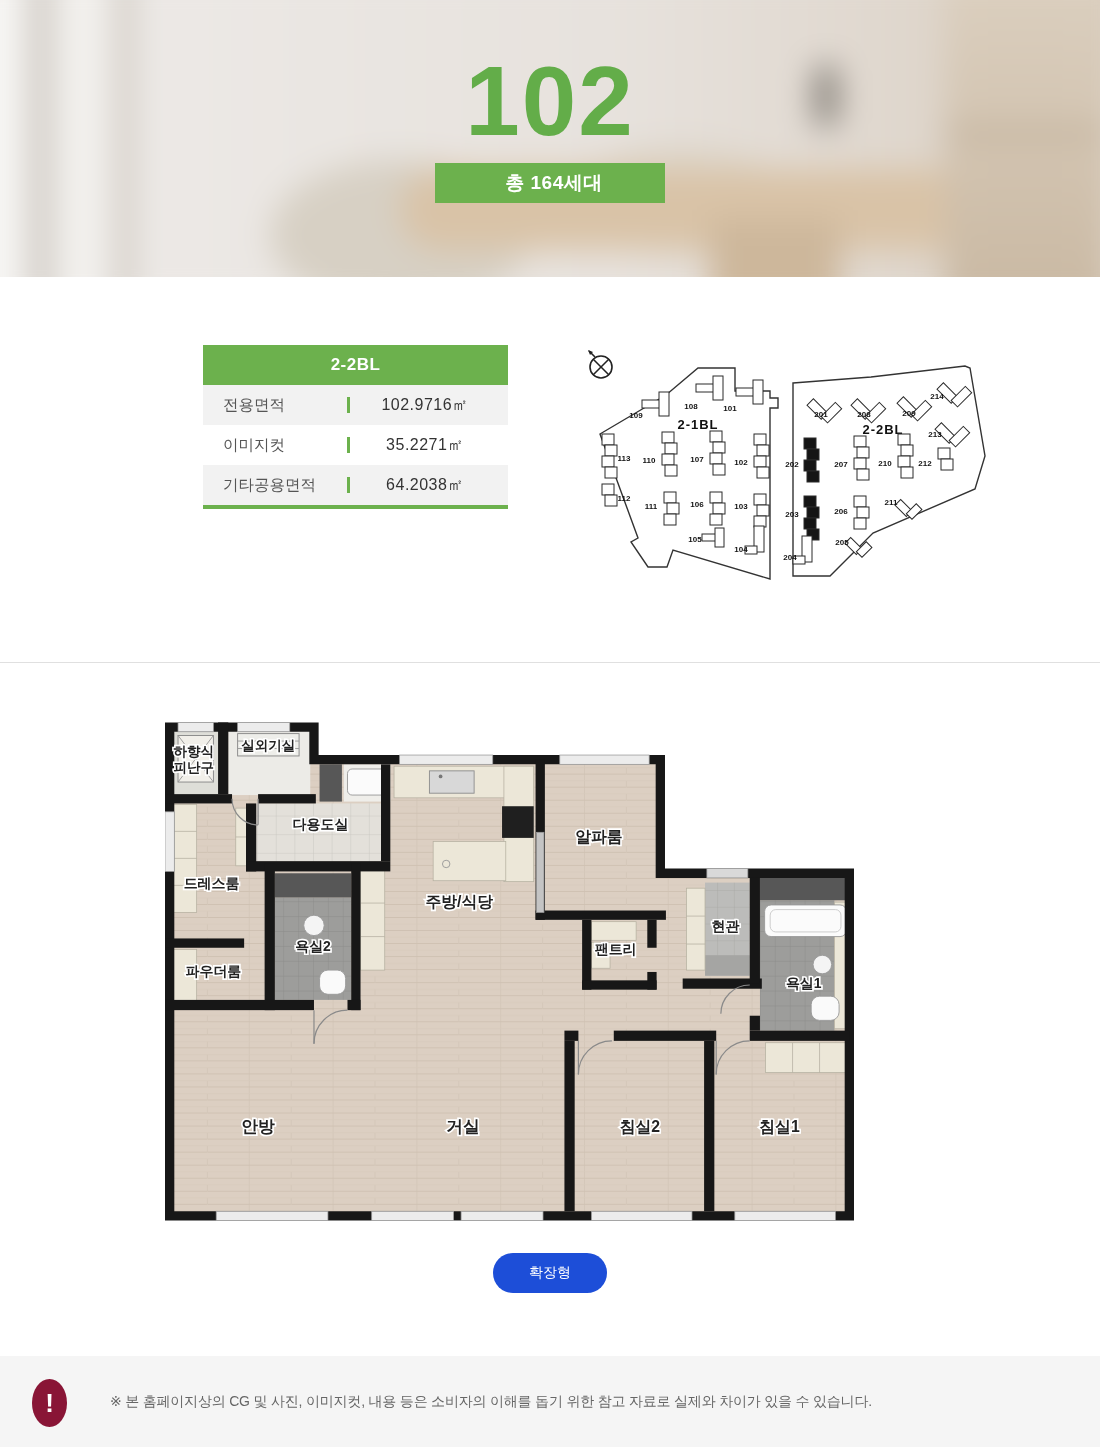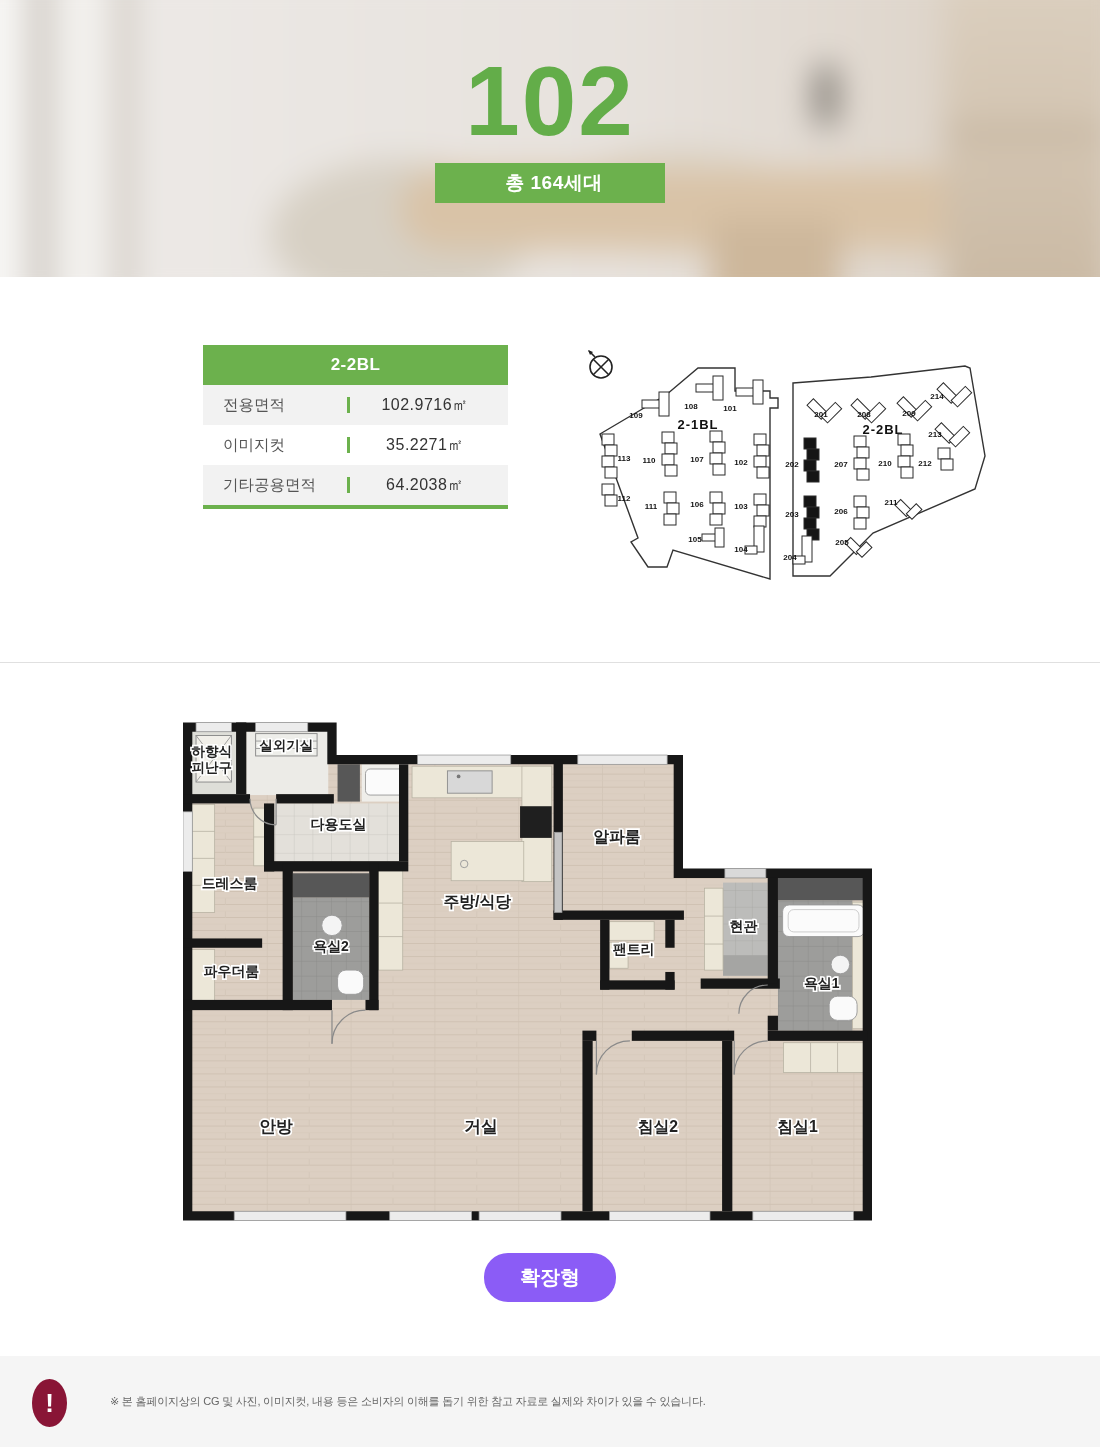--- a/index.html
+++ b/index.html
@@ -30,35 +30,35 @@
   
   .site-plan { position:absolute; left:578px; top:346px; width:428px; height:248px; }
   .site-plan svg { width:100%; height:100%; }
   .sp-num { font-size:8px; font-weight:700; fill:#111; }
   .sp-block-name { font-size:13px; font-weight:800; fill:#111; letter-spacing:1px; }
 
   
   .divider { position:absolute; left:0; top:662px; width:1100px; height:1px; background:#e0e0e0; }
 
   
-  .floor-plan { position:absolute; left:183px; top:705px; width:689px; height:533px; }
+  .floor-plan { position:absolute; left:165px; top:705px; width:689px; height:533px; }
   .floor-plan svg { width:100%; height:100%; }
   .room-label { font-weight:700; fill:#222; stroke:#fff; stroke-width:3.5px; paint-order:stroke; }
 
   .expand-btn { position:absolute; top:1253px; left:50%; transform:translateX(-50%);
-                background:#8b5cf6; color:#fff; border:none; border-radius:24px;
-                font-family:inherit; font-size:20px; font-weight:700; padding:11px 36px; cursor:pointer; }
+                background:#1d4ed8; color:#fff; border:none; border-radius:24px;
+                font-family:inherit; font-size:14px; font-weight:400; padding:11px 36px; cursor:pointer; }
 
   
   .notice { position:absolute; left:0; top:1356px; width:1100px; height:91px; background:#f5f5f5; }
   .notice-icon { position:absolute; left:32px; top:23px; width:35px; height:48px; border-radius:50%;
                  background:#891536; color:#fff; font-size:26px; font-weight:700;
                  display:flex; align-items:center; justify-content:center; }
   .notice-text { position:absolute; left:110px; top:0; height:91px; display:flex; align-items:center;
-                 font-size:11px; color:#666; letter-spacing:-0.2px; }
+                 font-size:14px; color:#666; letter-spacing:-0.2px; }
 </style>
 </head>
 <body>
 
 <div class="page">
 
   <div class="hero">
     <div class="hero-photo">
       <div class="hp" style="inset:0;background:linear-gradient(90deg,#efecea 0%,#eae6e2 30%,#e7e2dd 55%,#e0d8cf 78%,#d8ccbd 100%);"></div>
       <div class="hp" style="left:0;top:0;width:50px;height:340px;background:#f7f6f4;"></div>

